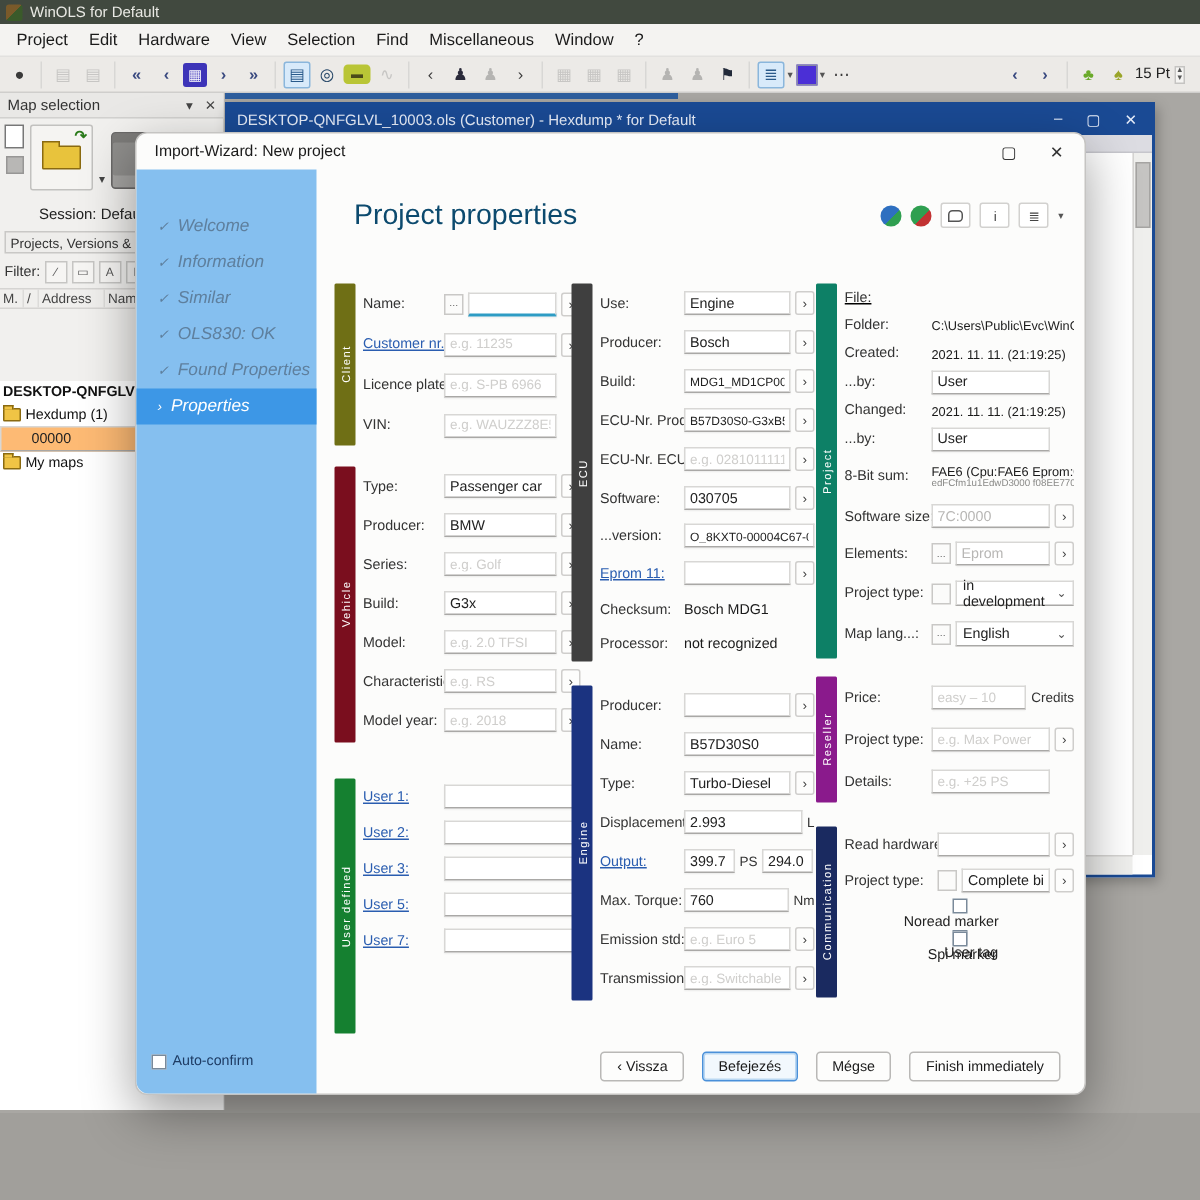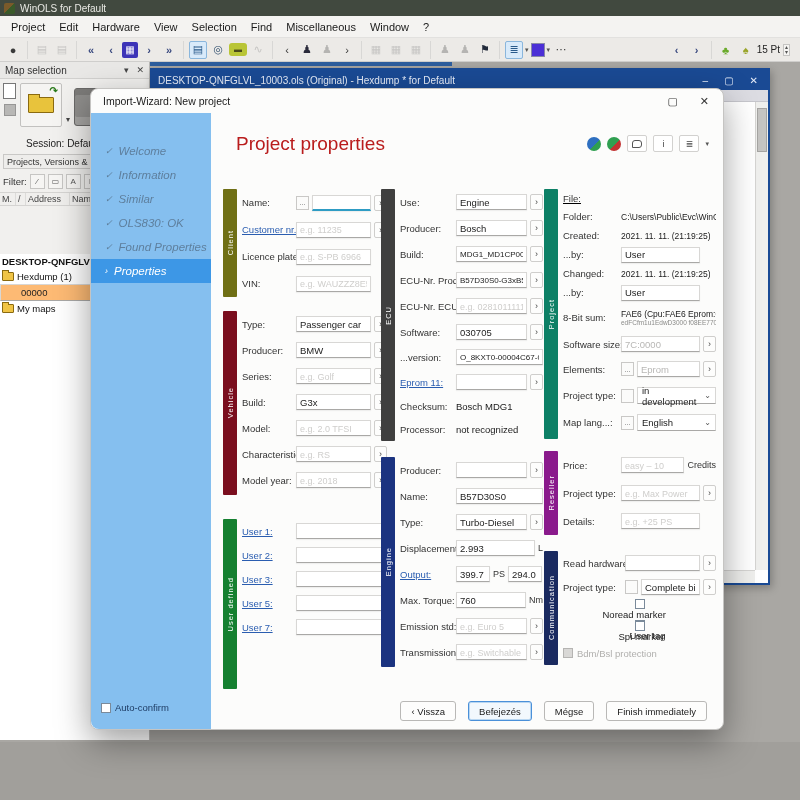--- a/index.html
+++ b/index.html
@@ -80,21 +80,21 @@
   .dlg-title .t{flex:1;}
   .dlg-ctrl{display:flex;gap:22px;font-size:11px;color:#333;padding-right:2px;}
   .steps{position:absolute;left:0;top:24px;bottom:0;width:120px;background:#85bfef;border-radius:0 0 0 8px;}
   .steps-inner{margin-top:26px;}
   .step{height:24px;display:flex;align-items:center;gap:6px;padding-left:14px;font-size:11.5px;font-style:italic;color:#5e7f9d;}
   .step .mk{font-size:9px;flex-shrink:0;}
   .step.current{background:#3d97e6;color:#fff;}
   .autoconfirm{position:absolute;left:10px;bottom:16px;display:flex;align-items:center;gap:4px;font-size:9.5px;color:#1e3c64;}
   .cb{width:10px;height:10px;background:#fff;border:1px solid #7a8a9a;flex-shrink:0;}
   .cb.dis{background:#d9d8d6;border-color:#b5b4b2;}
-  .heading{position:absolute;left:145px;top:44px;font-size:19px;color:#b91c1c;}
+  .heading{position:absolute;left:145px;top:44px;font-size:19px;color:#0c4a6e;}
   .hicons{position:absolute;right:14px;top:46px;display:flex;align-items:center;gap:6px;}
   .globe{width:14px;height:14px;border-radius:50%;flex-shrink:0;}
   .g1{background:linear-gradient(135deg,#2e6fc0 55%,#2f9f50 55%);}
   .g2{background:linear-gradient(135deg,#2f9f50 55%,#c23232 55%);}
   .hbtn{min-width:20px;height:17px;background:#fff;border:1px solid #d2d1cf;border-radius:2px;display:flex;align-items:center;justify-content:center;font-size:9px;color:#444;padding:0 3px;}
   .bubble{width:10px;height:8px;border:1.5px solid #555;border-radius:3px 3px 3px 0;}
   .hcaret{font-size:7px;color:#555;}
 
   
   .sec{position:absolute;display:flex;gap:5px;}
@@ -253,21 +253,21 @@
       </div>
       <div class="sb-row">
         <span class="folder-sm"></span>
         <span>My maps</span>
       </div>
     </div>
   </div>
 
   <div class="docwin">
     <div class="dw-title">
-      <span class="t">DESKTOP-QNFGLVL_10003.ols (Original) - Hexdump * for Default</span>
+      <span class="t">DESKTOP-QNFGLVL_10003.ols (Customer) - Hexdump * for Default</span>
       <span class="dw-ctrl">
         <span>–</span>
         <span>▢</span>
         <span>✕</span>
       </span>
     </div>
     <div class="dw-strip"></div>
     <div class="dw-vsb">
       <div class="dw-vthumb"></div>
     </div>
@@ -644,24 +644,20 @@
         <div class="frow h22">
           <span class="cb"></span>
           <span class="cblbl" style="margin-left:4px;width:78px;">Noread marker</span>
           <span class="cb"></span>
           <span class="cblbl" style="margin-left:16px;">User tag</span>
         </div>
         <div class="frow h22">
           <span class="cb"></span>
           <span class="cblbl" style="margin-left:4px;">Spi marker</span>
         </div>
-        <div class="frow h20">
-          <span class="cb dis"></span>
-          <span class="cblbl dis" style="margin-left:4px;">Bdm/Bsl protection</span>
-        </div>
       </div>
     </div>
 
     <div class="btnbar">
       <div class="btn">‹ Vissza</div>
       <div class="btn primary">Befejezés</div>
       <div class="btn">Mégse</div>
       <div class="btn">Finish immediately</div>
     </div>
   </div>

